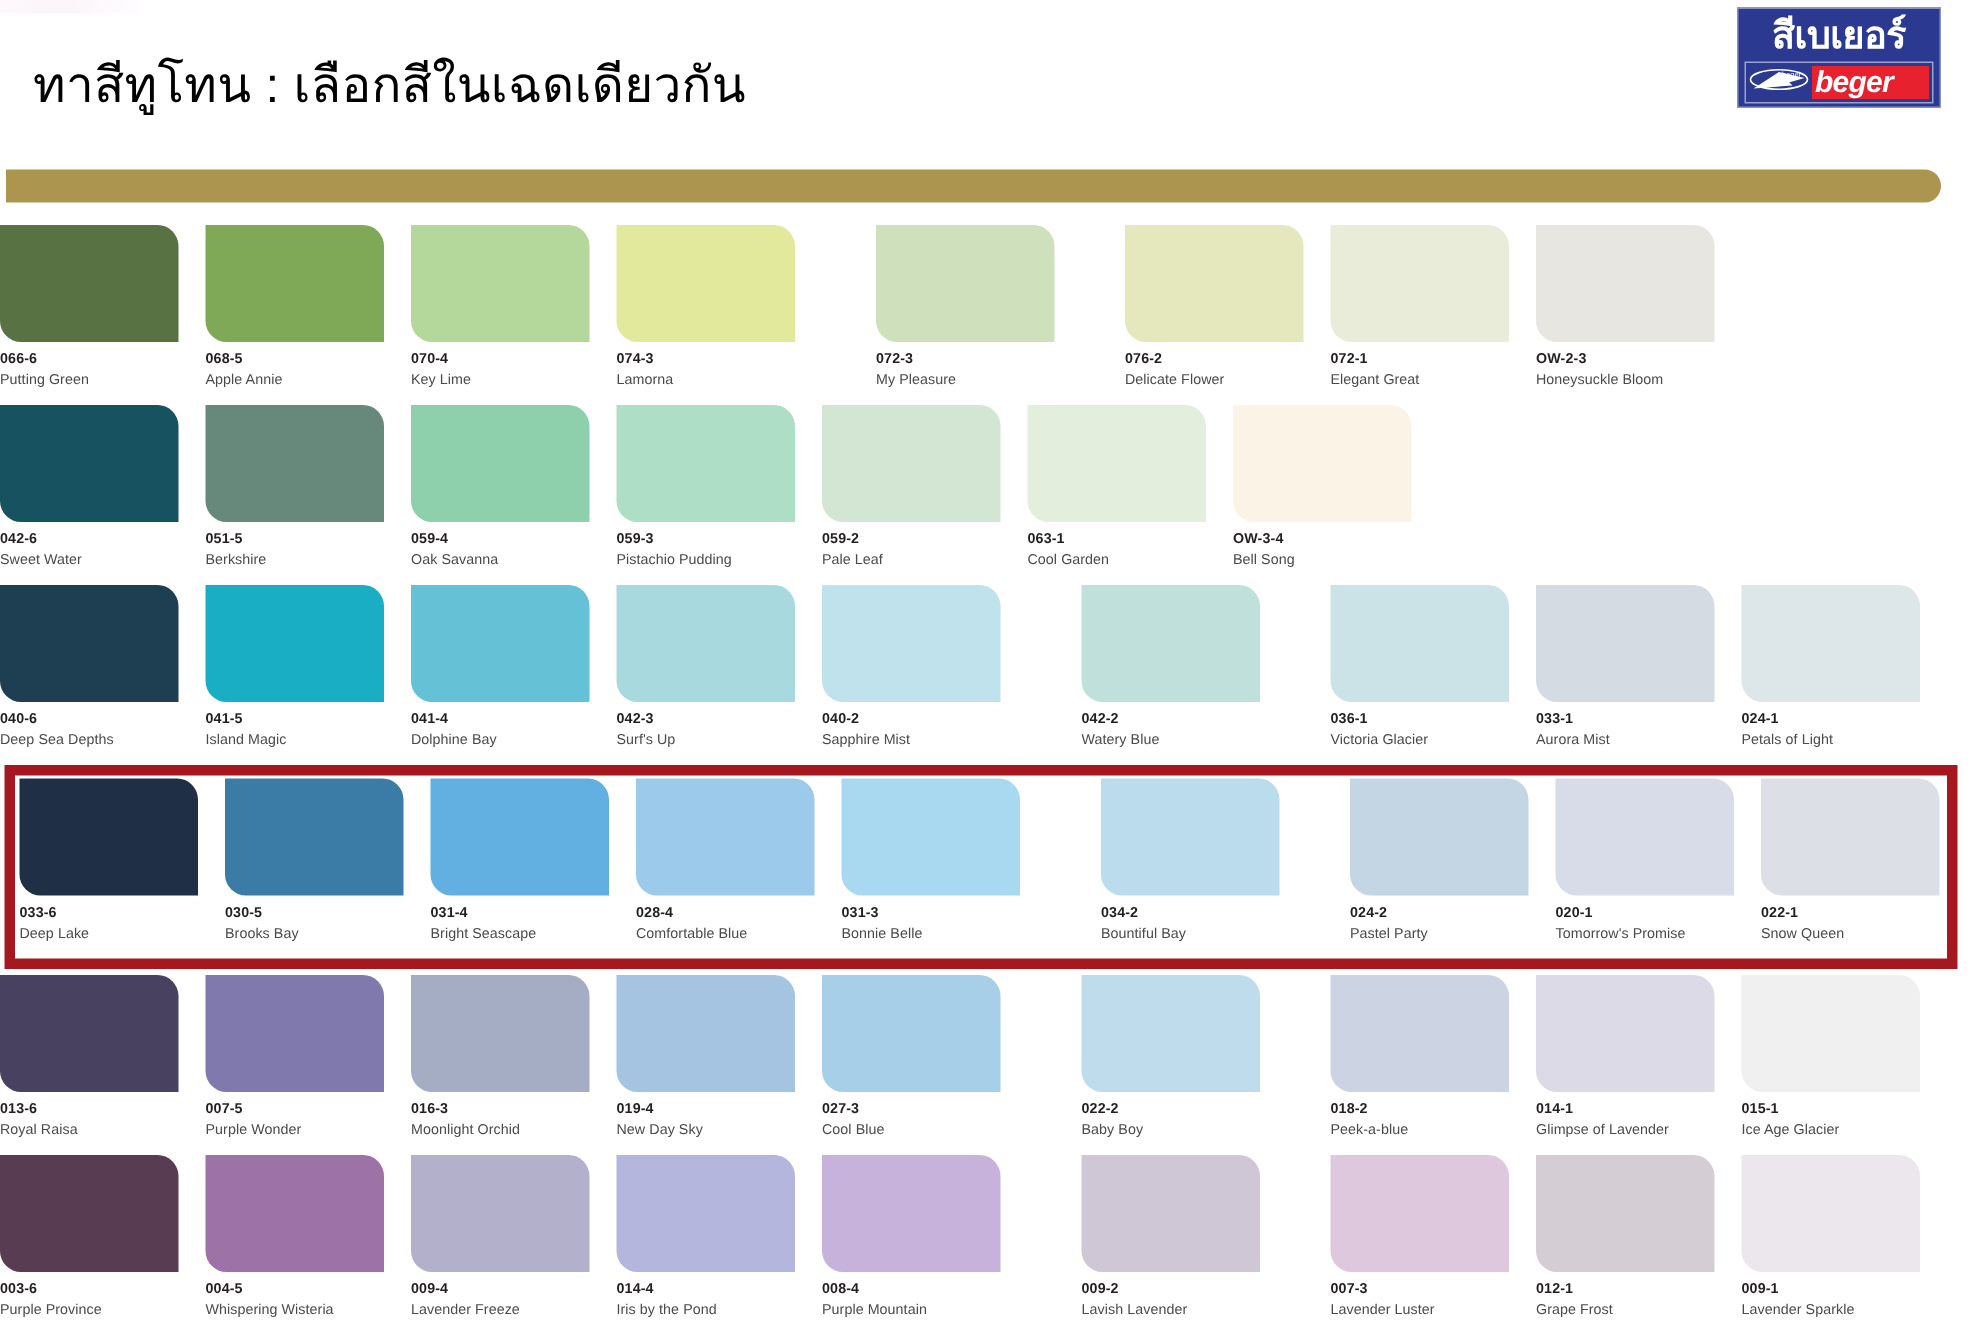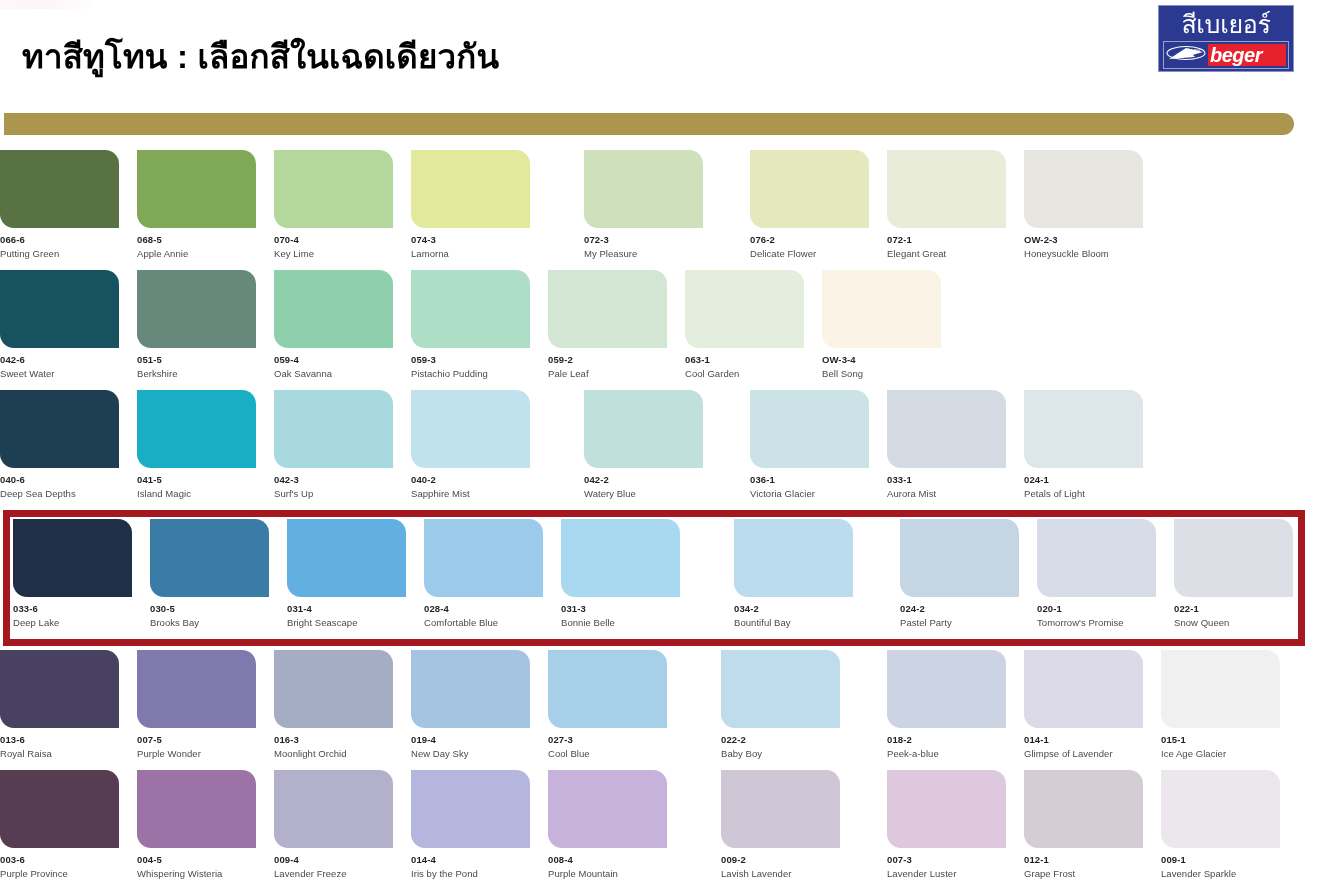--- a/index.html
+++ b/index.html
@@ -32,21 +32,21 @@
   .header {
     position: absolute;
     left: 0; top: 0;
     width: 1318px; height: 100px;
   }
 
   .page-title {
     position: absolute;
     left: 22px; top: 30px;
     font-size: 33px;
-    font-weight: 700;
+    font-weight: 400;
     color: #000000;
     letter-spacing: .2px;
     white-space: nowrap;
   }
 
   
   .logo {
     position: absolute;
     right: 24px; top: 5px;
     width: 136px; height: 67px;
@@ -54,21 +54,21 @@
     border: 1px solid #8a92c4;
     padding: 3px 4px 4px 4px;
   }
   .logo-thai {
     height: 30px;
     display: flex;
     align-items: center;
     justify-content: center;
     color: #ffffff;
     font-size: 25px;
-    font-weight: 400;
+    font-weight: 700;
     line-height: 1;
     letter-spacing: -.3px;
     white-space: nowrap;
     overflow: hidden;
   }
   .logo-lower {
     position: relative;
     height: 28px;
     margin-top: 2px;
     border: 1px solid #9aa2cc;
@@ -329,20 +329,27 @@
           </div>
         </div>
         <div class="cell">
           <div class="swatch" style="background: rgb(25, 174, 195);"></div>
           <div class="meta">
             <div class="code">041-5</div>
             <div class="cname">Island Magic</div>
           </div>
         </div>
         <div class="cell">
+          <div class="swatch" style="background: rgb(100, 193, 214);"></div>
+          <div class="meta">
+            <div class="code">041-4</div>
+            <div class="cname">Dolphine Bay</div>
+          </div>
+        </div>
+        <div class="cell">
           <div class="swatch" style="background: rgb(167, 217, 222);"></div>
           <div class="meta">
             <div class="code">042-3</div>
             <div class="cname">Surf's Up</div>
           </div>
         </div>
         <div class="cell">
           <div class="swatch" style="background: rgb(191, 226, 236);"></div>
           <div class="meta">
             <div class="code">040-2</div>

